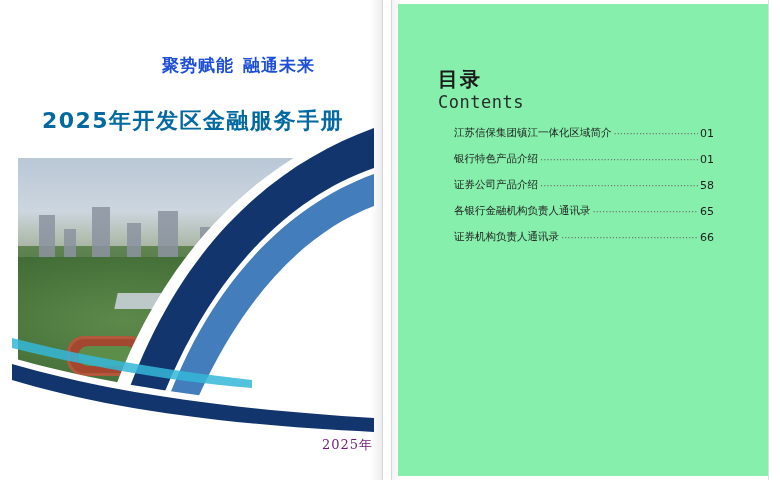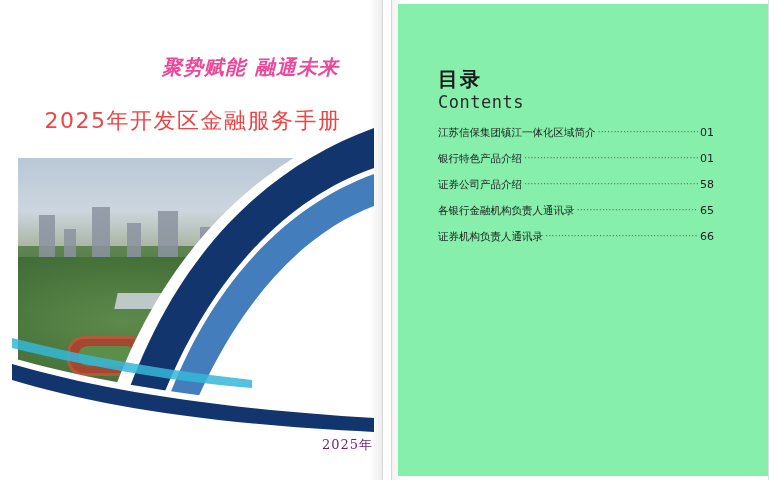--- a/index.html
+++ b/index.html
@@ -58,39 +58,38 @@
     letter-spacing: 1px;
     white-space: nowrap;
   }
   
   .slogan {
     position: absolute;
     left: 150px;
     top: 46px;
     font-family: "DejaVu Sans", sans-serif;
     font-weight: bold;
-    font-size: 20px;
-    color: #ec4899;
+    font-size: 17px;
+    color: #1d4ed8;
     letter-spacing: 1px;
     white-space: nowrap;
-    font-style: italic;
   }
   .slogan .sep { display:inline-block; width: 9px; }
   
   .cover-title {
     position: absolute;
     left: 0;
     right: 0;
     top: 98px;
     text-align: center;
     font-family: "DejaVu Sans", sans-serif;
-    font-weight: normal;
+    font-weight: bold;
     font-size: 22px;
     letter-spacing: 1.5px;
-    color: #ef4444;
+    color: #0369a1;
     white-space: nowrap;
   }
   
   .photo {
     position: absolute;
     left: 6px;
     top: 150px;
     width: 350px;
     height: 260px;
     background:
@@ -197,26 +196,27 @@
     letter-spacing: 0.5px;
   }
   .toc-list {
     position: absolute;
     left: 40px;
     top: 122px;
     width: 276px;
   }
   .toc-item {
     display: flex;
-    align-items: flex-start;
+    align-items: center;
     font-size: 10.5px;
     color: #1d1d1d;
     margin-bottom: 12px;
     white-space: nowrap;
     font-family: "DejaVu Sans", sans-serif;
+    margin-left: 16px;
   }
   .toc-item .t { flex: 0 0 auto; }
   .toc-item .dots {
     flex: 1 1 auto;
     margin: 0 2px;
     overflow: hidden;
     color: #6d6d6d;
     font-size: 10px;
     letter-spacing: 0px;
   }

